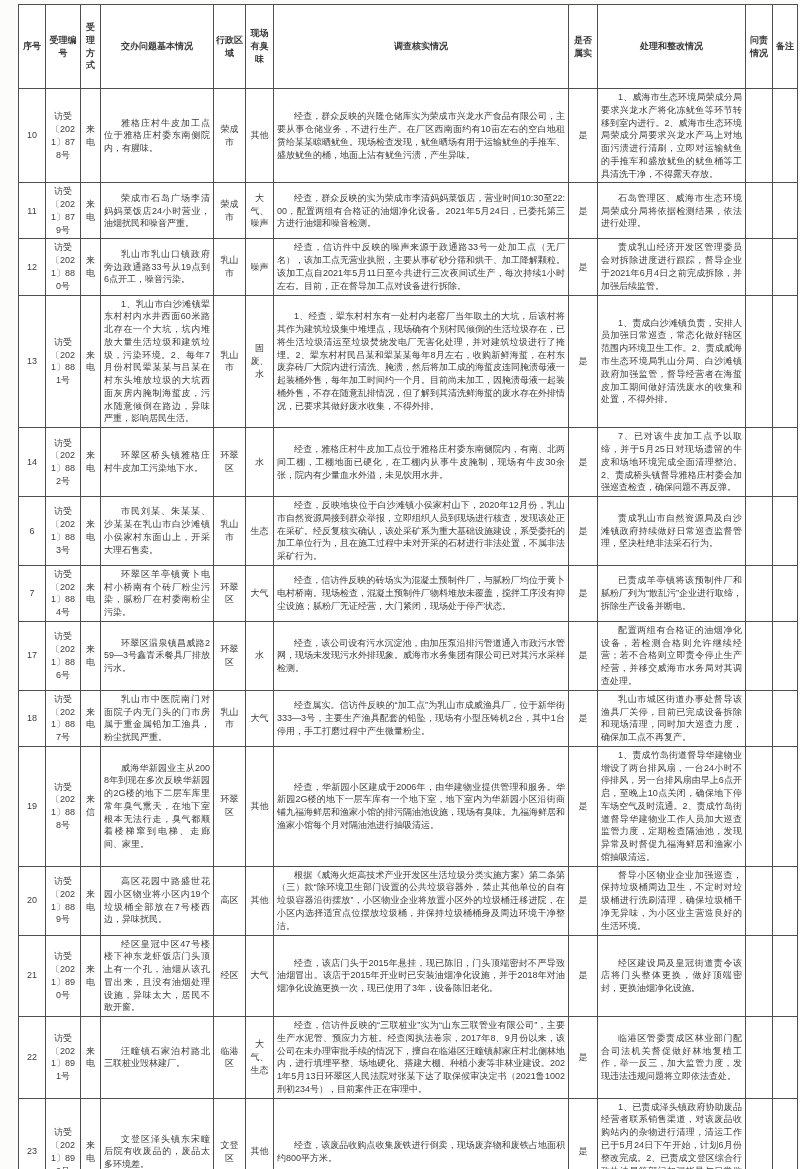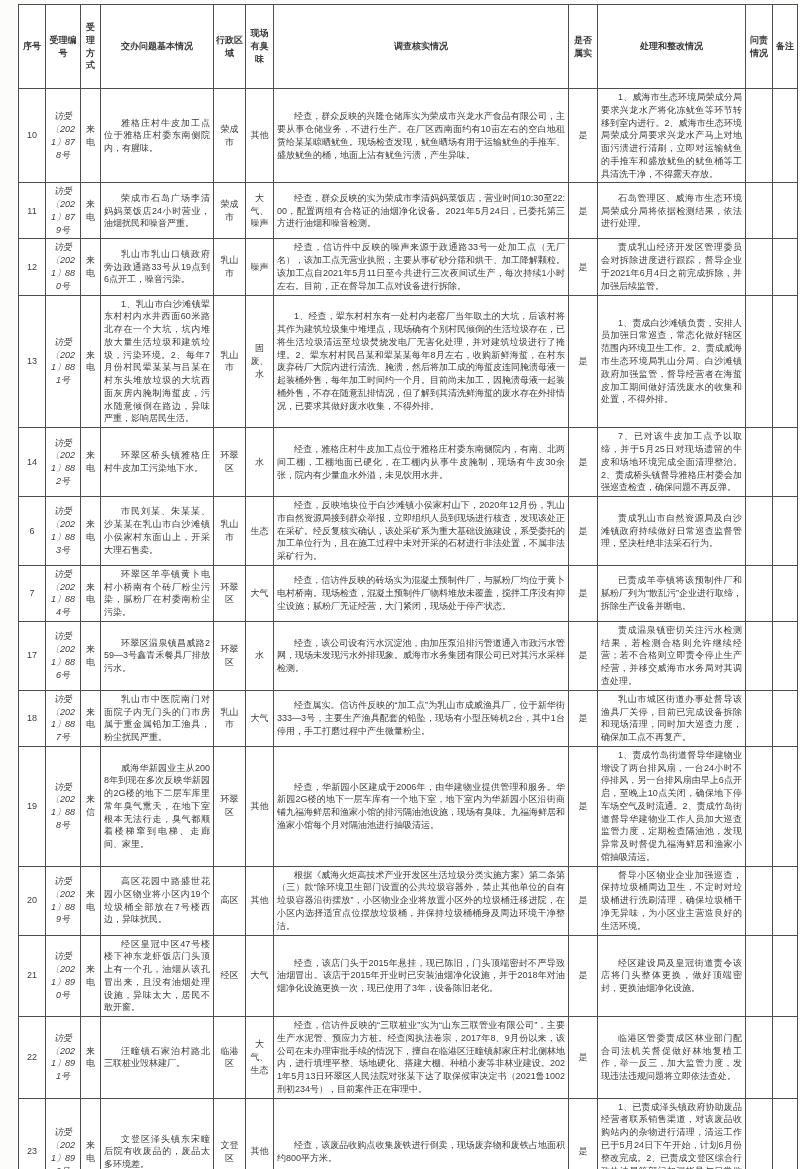--- a/index.html
+++ b/index.html
@@ -28,21 +28,21 @@
     color:#3b3b3b;
   }
   table.report th{
     font-weight:600;
     text-align:center;
     padding:16px 1px;
     height:24px;
   }
   td.center{text-align:center;}
   td.just{text-align:justify;text-justify:inter-ideograph;text-indent:1.9em;}
-  td.small{font-size:8.5px;font-style:italic;}
+  td.small{font-size:8.5px;}
   
   table.report{color:#3b3b3b;}
 </style>
 </head>
 <body>
 
 <div class="page">
   <table class="report">
     <colgroup>
       <col style="width:27px">
@@ -166,21 +166,21 @@
         </tr>
         <tr>
           <td class="center">17</td>
           <td class="center small">访受〔2021〕886号</td>
           <td class="center">来电</td>
           <td class="just">环翠区温泉镇昌威路259—3号鑫青禾餐具厂排放污水。</td>
           <td class="center">环翠区</td>
           <td class="center">水</td>
           <td class="just">经查，该公司设有污水沉淀池，由加压泵沿排污管道通入市政污水管网，现场未发现污水外排现象。威海市水务集团有限公司已对其污水采样检测。</td>
           <td class="center">是</td>
-          <td class="just">责成温泉镇密切关注污水检测结果，若检测合格则允许继续经营；若不合格则立即责令停止生产经营，并移交威海市水务局对其调查处理。</td>
+          <td class="just">配置两组有合格证的油烟净化设备，若检测合格则允许继续经营；若不合格则立即责令停止生产经营，并移交威海市水务局对其调查处理。</td>
           <td class="center"></td>
           <td class="center"></td>
         </tr>
         <tr>
           <td class="center">18</td>
           <td class="center small">访受〔2021〕887号</td>
           <td class="center">来电</td>
           <td class="just">乳山市中医院南门对面院子内无门头的门市房属于重金属铅加工渔具，粉尘扰民严重。</td>
           <td class="center">乳山市</td>
           <td class="center">大气</td>

